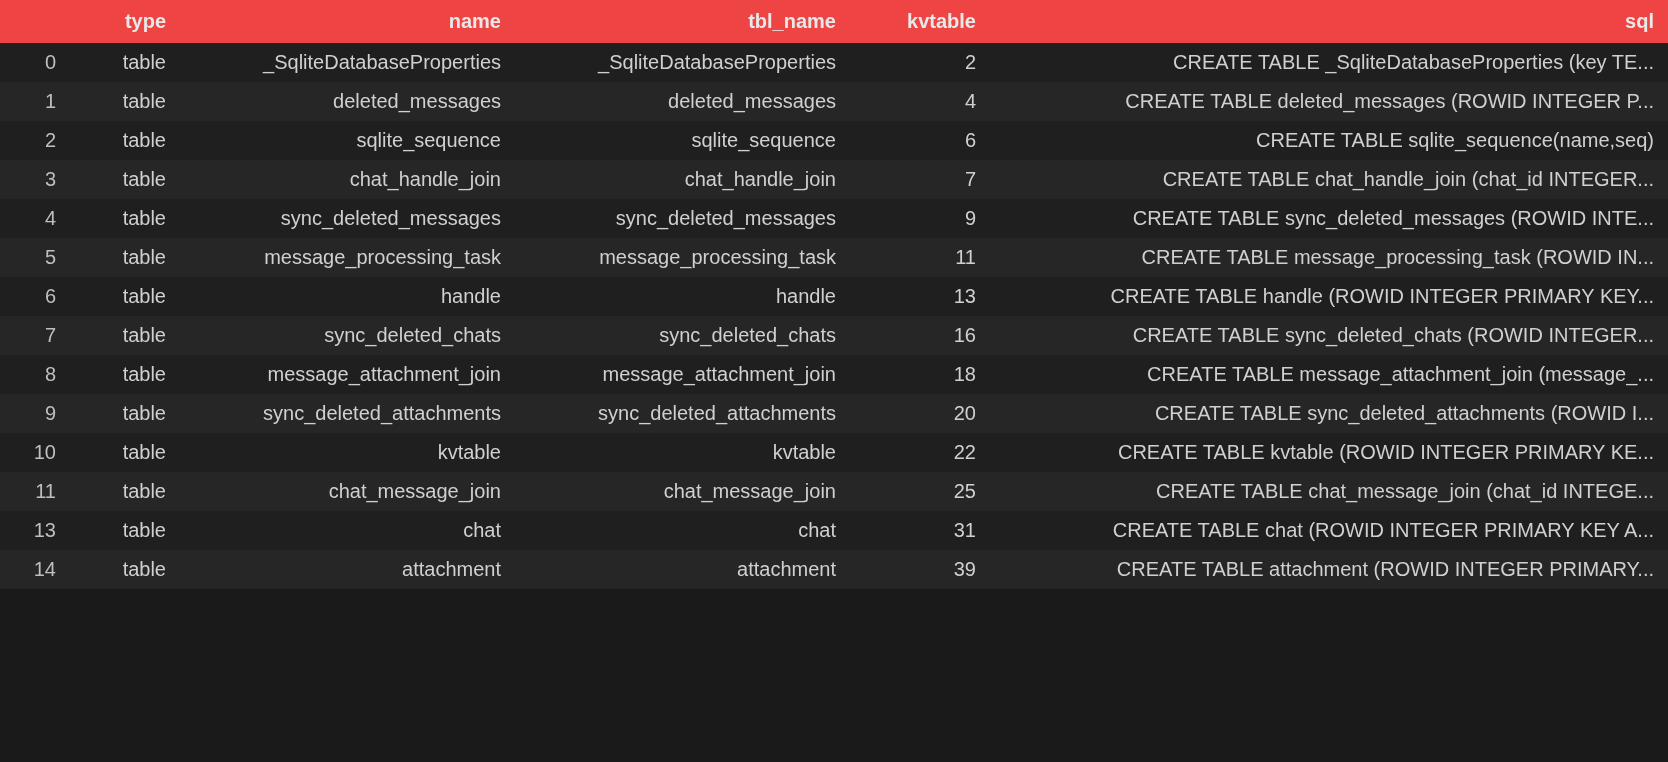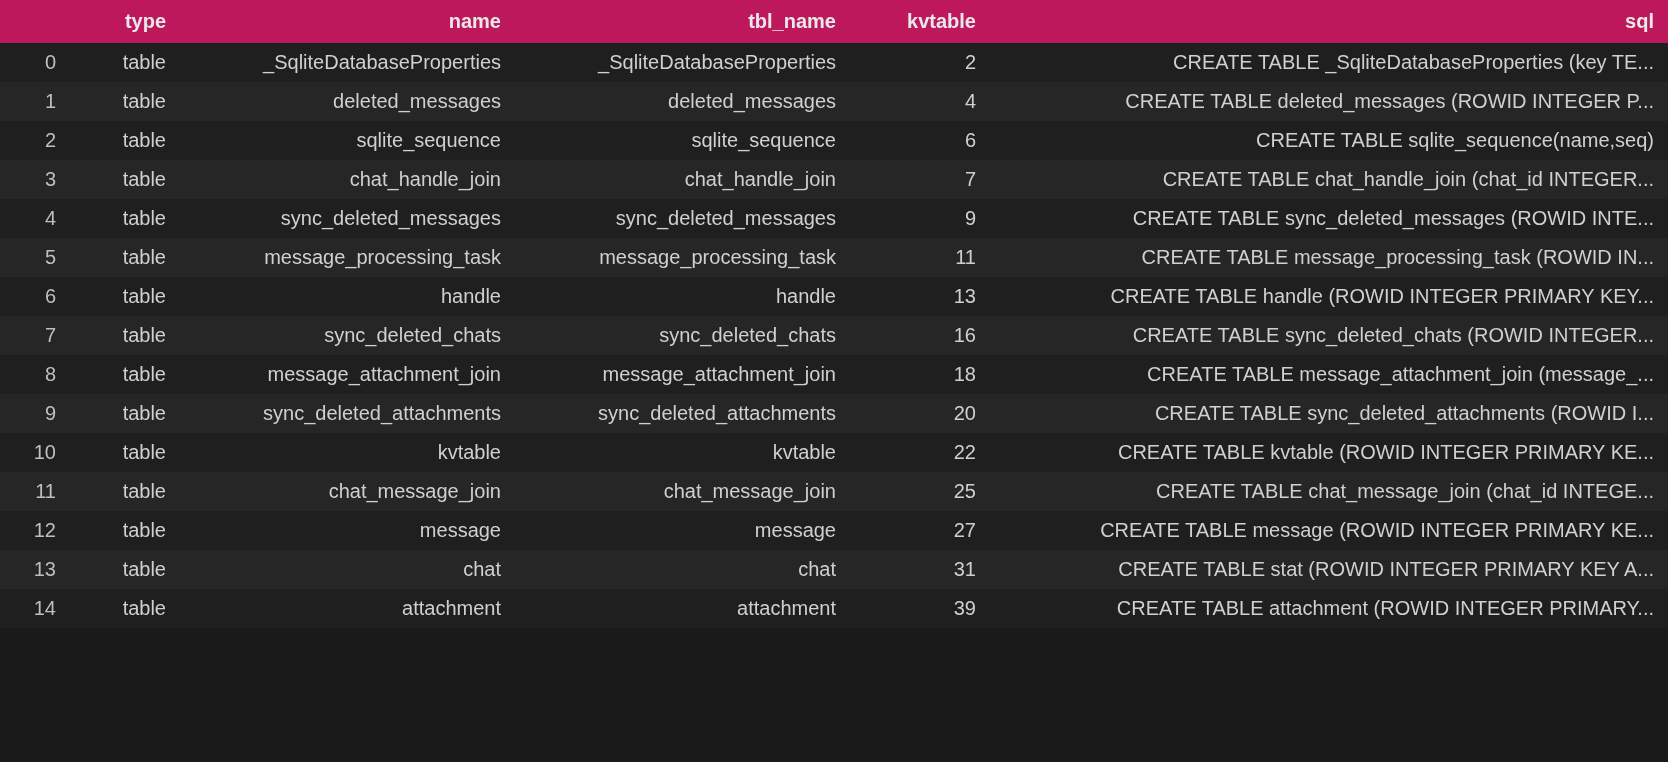--- a/index.html
+++ b/index.html
@@ -13,21 +13,21 @@
   }
   .table-wrap {
     width: 100%;
   }
   table {
     width: 100%;
     border-collapse: collapse;
     table-layout: fixed;
   }
   thead tr {
-    background: #be185d;
+    background: #ef4444;
   }
   th {
     font-weight: 700;
     color: #e8e8e8;
     padding: 10px 14px;
     text-align: right;
     white-space: nowrap;
     overflow: hidden;
     text-overflow: ellipsis;
   }
@@ -171,34 +171,26 @@
         </tr>
         <tr>
           <td class="idx">11</td>
           <td>table</td>
           <td>chat_message_join</td>
           <td>chat_message_join</td>
           <td>25</td>
           <td>CREATE TABLE chat_message_join (chat_id INTEGE...</td>
         </tr>
         <tr>
-          <td class="idx">12</td>
-          <td>table</td>
-          <td>message</td>
-          <td>message</td>
-          <td>27</td>
-          <td>CREATE TABLE message (ROWID INTEGER PRIMARY KE...</td>
-        </tr>
-        <tr>
           <td class="idx">13</td>
           <td>table</td>
           <td>chat</td>
           <td>chat</td>
           <td>31</td>
-          <td>CREATE TABLE stat (ROWID INTEGER PRIMARY KEY A...</td>
+          <td>CREATE TABLE chat (ROWID INTEGER PRIMARY KEY A...</td>
         </tr>
         <tr>
           <td class="idx">14</td>
           <td>table</td>
           <td>attachment</td>
           <td>attachment</td>
           <td>39</td>
           <td>CREATE TABLE attachment (ROWID INTEGER PRIMARY...</td>
         </tr>
       </tbody>

